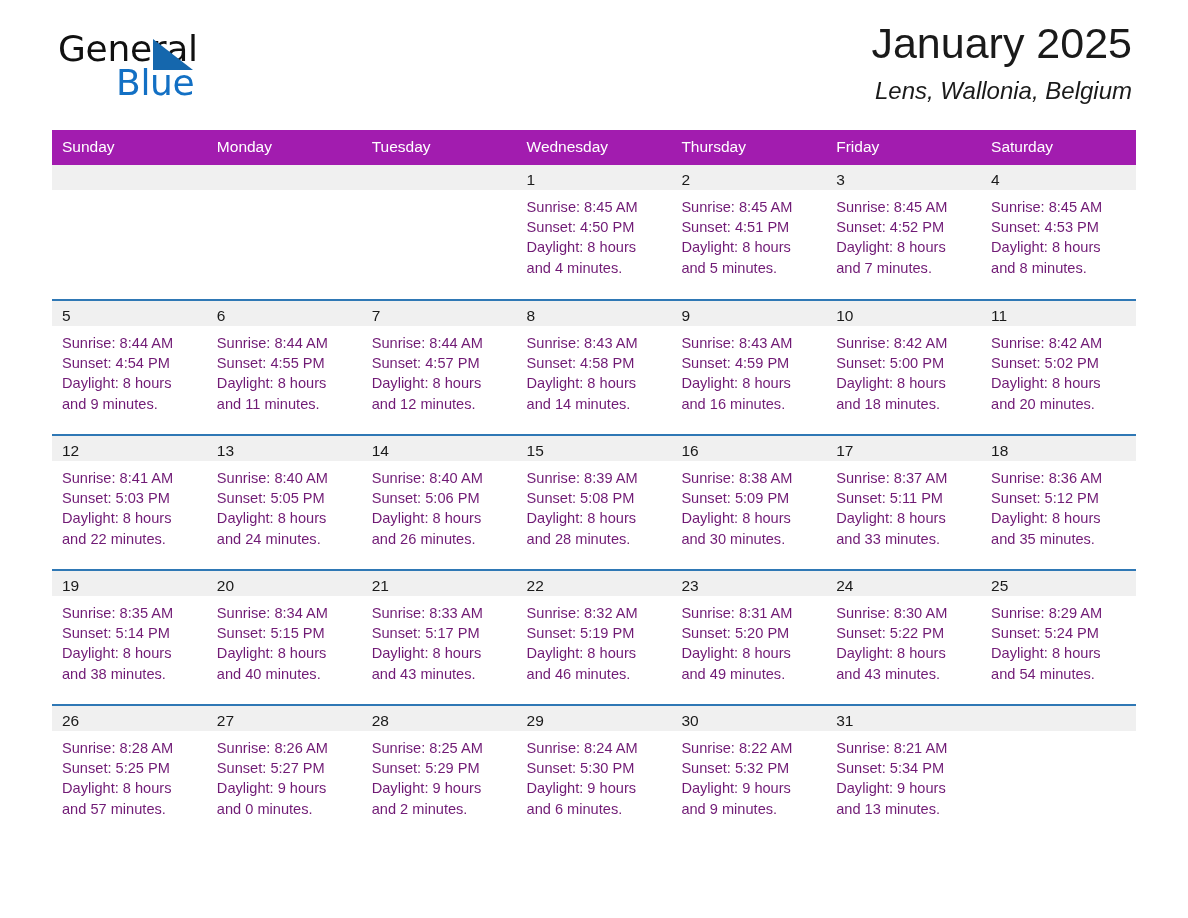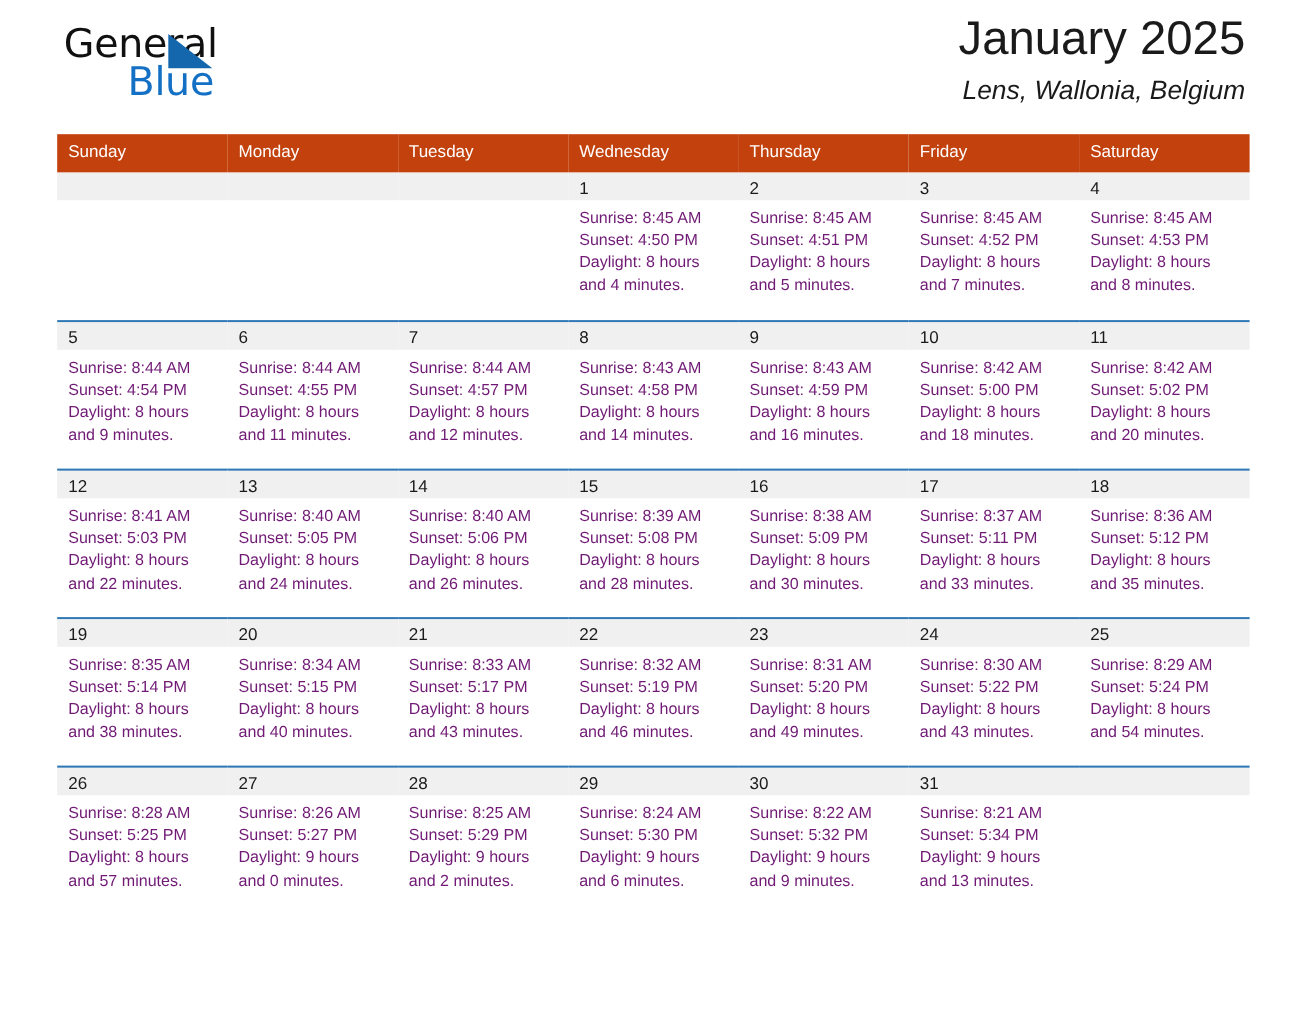--- a/index.html
+++ b/index.html
@@ -13,21 +13,21 @@
     font-family: "Liberation Sans", sans-serif;
     color: #1a1a1a;
     overflow: hidden;
   }
 
   .page {
     position: relative;
     width: 1188px;
     height: 918px;
     box-sizing: border-box;
-    padding: 4px 52px;
+    padding: 12px 52px;
   }
 
   
   .topbar {
     position: relative;
     height: 118px;
     display: flex;
     align-items: flex-start;
     justify-content: space-between;
   }
@@ -92,21 +92,21 @@
 
   
   .calendar {
     width: 1084px;
     border-collapse: collapse;
     table-layout: fixed;
   }
   .calendar col { width: 154.85px; }
 
   thead th {
-    background: #c2410c;
+    background: #a21caf;
     color: #ffffff;
     font-size: 15.5px;
     font-weight: 400;
     text-align: left;
     padding: 8px 0 9px 10px;
     height: 17px;
     border: none;
   }
 
   tbody tr { height: 135px; }

